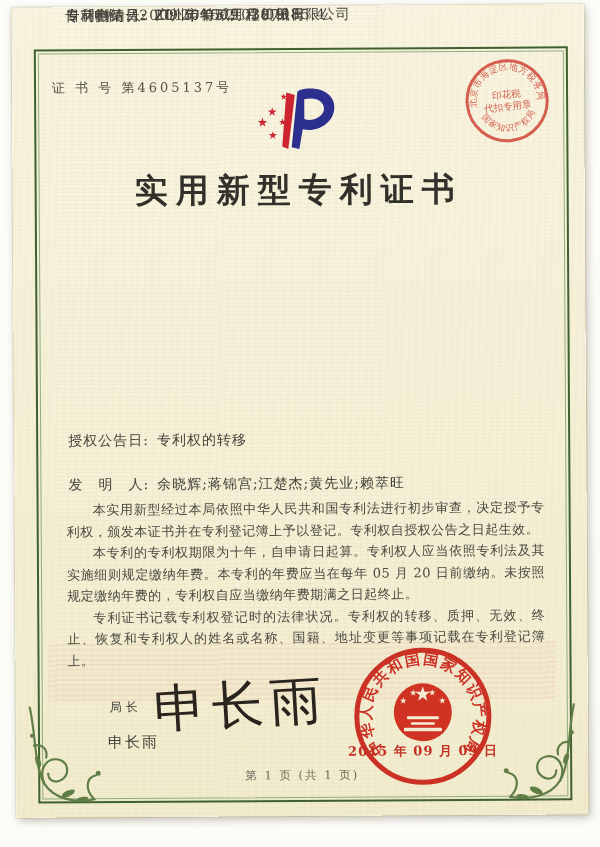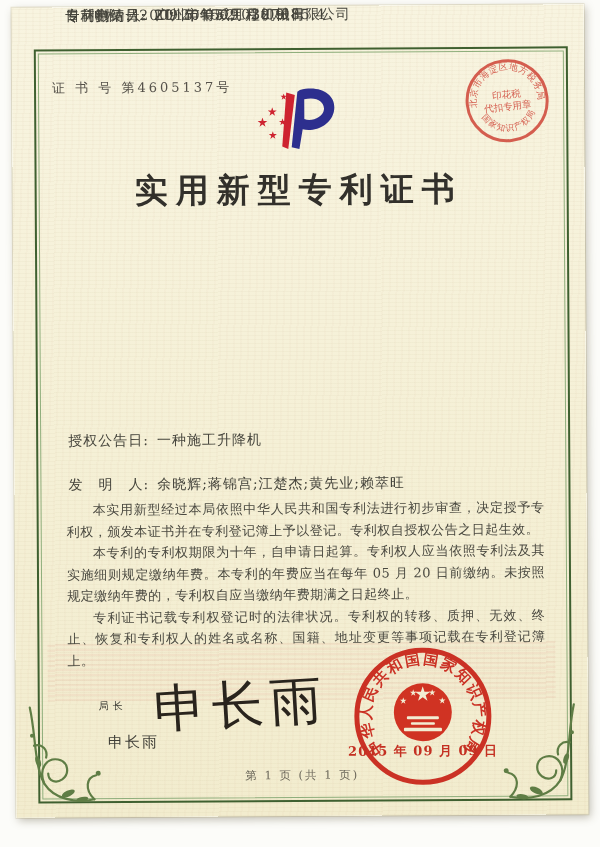--- a/index.html
+++ b/index.html
@@ -41,21 +41,21 @@
   .field-row:nth-of-type(2){top:294px;}
   .field-row:nth-of-type(3){top:338px;}
   .field-row:nth-of-type(4){top:382px;}
   .field-row:nth-of-type(5){top:425px;}
   .field-row:nth-of-type(6){top:469px;}
   .paras{
     position:absolute;left:52px;right:42px;top:492px;
     font-size:13px;line-height:21.5px;color:#4a4940;text-align:justify;letter-spacing:0.5px;
   }
   .paras p{margin:0;text-indent:2em;}
-  .signer-title{position:absolute;left:83px;top:692px;font-size:10px;letter-spacing:4px;color:#3f3e37;}
+  .signer-title{position:absolute;left:94px;top:692px;font-size:12px;letter-spacing:4px;color:#3f3e37;}
   .signer-name{position:absolute;left:92px;top:726px;font-size:15px;letter-spacing:2px;color:#3f3e37;}
   .autograph{
     position:absolute;left:138px;top:664px;
     font-size:52px;color:#29241d;transform:rotate(-3deg);
     letter-spacing:6px;white-space:nowrap;
   }
   .seal{position:absolute;left:327px;top:631px;opacity:0.95;}
   .seal-date{
     position:absolute;left:327px;top:737px;width:160px;text-align:center;
     font-size:13px;font-weight:bold;color:#c43022;letter-spacing:1px;white-space:nowrap;
@@ -115,21 +115,21 @@
     <text x="55" y="52" font-size="9.5" fill="#d04a3c" text-anchor="middle">印花税</text>
     <text x="55" y="64" font-size="9.5" fill="#d04a3c" text-anchor="middle">代扣专用章</text>
     <text font-size="8.5" fill="#d04a3c" letter-spacing="1">
       <textPath href="#ts-bot" startOffset="50%" text-anchor="middle">国家知识产权局</textPath>
     </text>
   </svg>
 
   <div class="title">实用新型专利证书</div>
 
   <div class="field-row">
-    <span class="lbl">授权公告日:</span><span class="val">一种施工升降机</span>
+    <span class="lbl">授权公告日:</span><span class="val">专利权的转移</span>
   </div>
   <div class="field-row">
     <span class="lbl">发　明　人:</span><span class="val">余晓辉;蒋锦宫;江楚杰;黄先业;赖萃旺</span>
   </div>
   <div class="field-row">
     <span class="lbl">专　利　号:</span><span class="val">ZL 2015 2 0327085.4</span>
   </div>
   <div class="field-row">
     <span class="lbl">日前缴纳:</span><span class="val">2009 年 05 月 20 日</span>
   </div>

